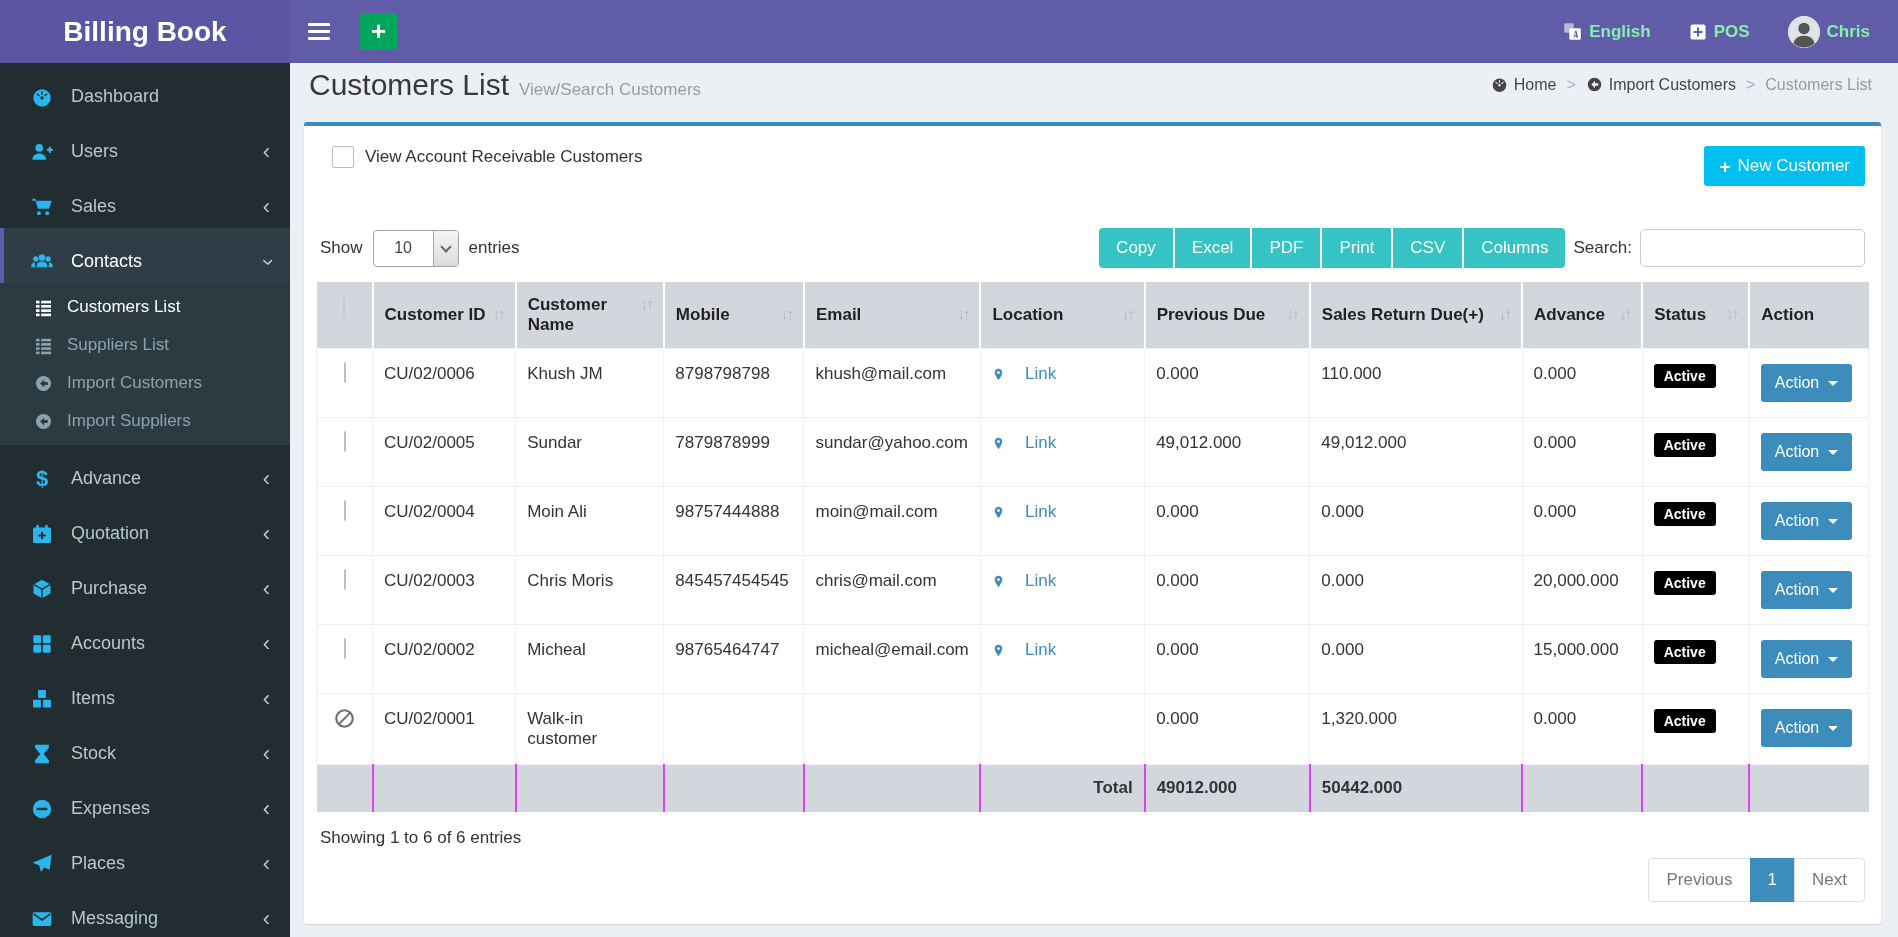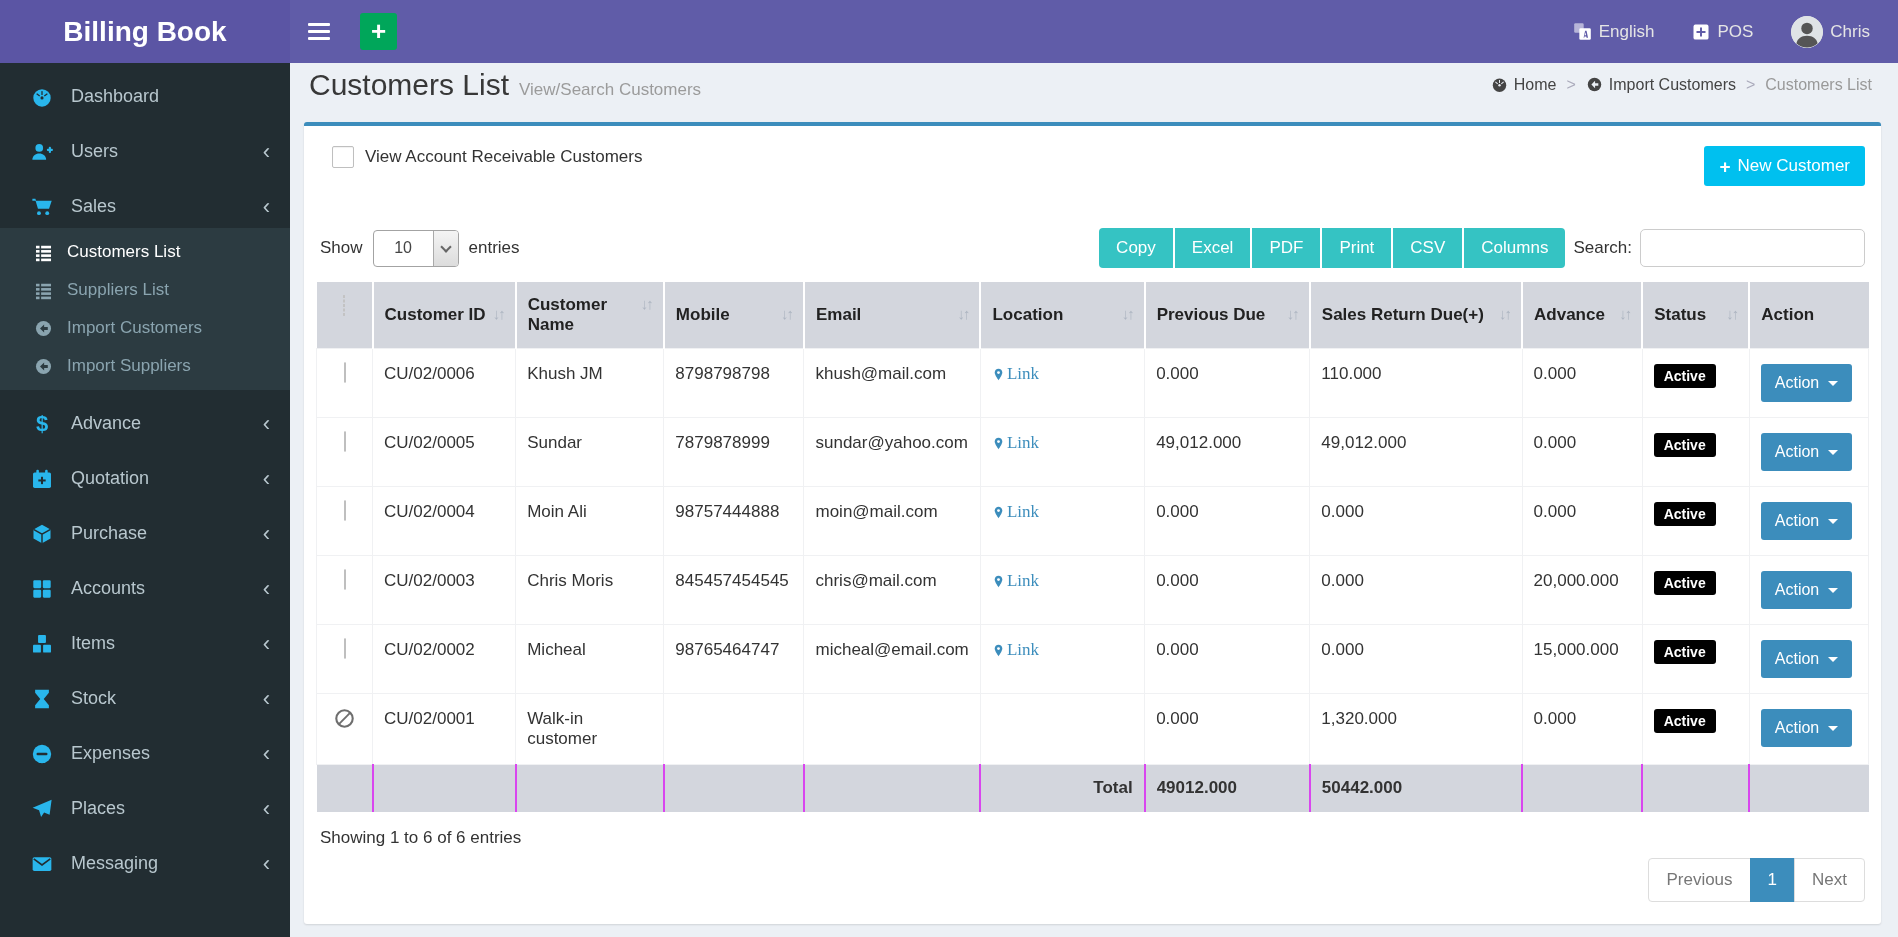--- a/index.html
+++ b/index.html
@@ -9,21 +9,21 @@
   
   .topbar { display:flex; height:63px; }
   .logo { width:290px; background:#5b55a4; color:#fff; font-size:28px; font-weight:bold;
     display:flex; align-items:center; justify-content:center; }
   .navbar { flex:1; background:#605ca8; display:flex; align-items:center; }
   .hamburger { width:58px; height:63px; display:flex; align-items:center; justify-content:center; cursor:pointer; }
   .hamburger .bars { display:flex; flex-direction:column; gap:4px; }
   .hamburger .bars i { display:block; width:22px; height:3px; background:#fff; border-radius:1px; }
   .quick-add { width:37px; height:37px; background:#00a65a; border-radius:3px; color:#fff;
     display:flex; align-items:center; justify-content:center; font-size:26px; font-weight:bold; margin-left:12px; cursor:pointer; }
-  .nav-right { margin-left:auto; display:flex; align-items:center; gap:38px; padding-right:28px; color:#e5e5e5; font-size:17px; }
+  .nav-right { margin-left:auto; display:flex; align-items:center; gap:38px; padding-right:28px; color:#86efac; font-size:17px;font-weight:bold; }
   .nav-item { display:flex; align-items:center; gap:7px; cursor:pointer; }
   .nav-item svg { display:block; }
   .avatar { width:32px; height:32px; border-radius:50%; overflow:hidden; background:#dfe3e6; }
 
   
   .sidebar { position:absolute; top:63px; left:0; bottom:0; width:290px; background:#222d32; }
   .menu-item { height:55px; display:flex; align-items:center; padding:12px 20px 0 28px;
     color:#b8c7ce; font-size:18px; cursor:pointer; }
   .menu-item .micon { width:28px; margin-right:15px; color:#29b6ec; display:flex; justify-content:center; align-items:center; }
   .menu-item .micon svg { width:22px; height:22px; }
@@ -79,21 +79,21 @@
   table { width:100%; border-collapse:collapse; margin-top:14px; }
   thead th { background:#d3d6dd; text-align:left; font-size:17px; color:#222; padding:13px 11px;
     border-right:2px solid #fff; cursor:pointer; }
   thead th:last-child { border-right:none; }
   .sort { float:right; color:#aeb6c2; font-size:15px; letter-spacing:-2px; font-weight:normal; }
   tbody td { border:1px solid #f0f1f3; font-size:17px; color:#333; padding:15px 11px; height:63px; vertical-align:top; }
   td.cb-cell, th.cb-cell { width:56px; text-align:center; vertical-align:top; padding-top:14px; }
   .cb-dashed { width:22px; height:22px; border:1px dashed #c3c3c3; border-radius:2px; margin:0 auto; }
   td.cb-cell .checkbox { margin:0 auto; }
   .ban { color:#6e6e6e; width:21px; height:21px; margin:0 auto; display:block; }
-  .loc-link { display:inline-flex; align-items:center; gap:2px; color:#3c8dbc; cursor:pointer;font-family:Liberation Serif, serif; }
+  .loc-link { display:inline-flex; align-items:center; gap:20px; color:#3c8dbc; cursor:pointer; }
   .loc-link svg { width:13px; height:17px; }
   .badge-active { display:inline-block; background:#000000; color:#fff; font-size:14px; font-weight:bold;
     padding:4px 10px; border-radius:3px; }
   .btn-action { display:inline-flex; align-items:center; gap:9px; background:#3c8dbc; color:#fff;
     font-size:16px; padding:10px 14px; border:none; border-radius:3px; cursor:pointer; }
   .caret { width:0; height:0; border-left:5px solid transparent; border-right:5px solid transparent; border-top:5px solid #fff; }
   tfoot td { background:#d3d6dd; border-right:2px solid #d946ef; font-size:17px; font-weight:bold; padding:13px 11px; height:47px; }
   tfoot td:last-child { border-right:none; }
   tfoot td.total-cell { text-align:right; }
 
@@ -189,20 +189,33 @@
       <svg viewBox="0 0 24 24" fill="currentColor">
         <path d="M1.5 3h3.3l.7 2.2h17.1l-2.9 8.7H7.6L5 5.2H1.5z"></path>
         <circle cx="8.7" cy="18.7" r="2.1"></circle>
           <circle cx="17.7" cy="18.7" r="2.1"></circle>
         </svg>
     </span>
     <span>Sales</span>
     <span class="chev">‹</span>
   </div>
 
+  <div class="menu-item active">
+    <span class="micon">
+      <svg viewBox="0 0 24 24" fill="currentColor">
+        <circle cx="5.3" cy="8.6" r="2.9"></circle>
+          <circle cx="18.7" cy="8.6" r="2.9"></circle>
+          <circle cx="12" cy="7" r="3.5"></circle>
+        <path d="M12 11.4c3.1 0 5.7 1.9 5.7 4.7v1.6H6.3v-1.6c0-2.8 2.6-4.7 5.7-4.7z"></path>
+        <path d="M4 12.4c-2.2.5-3.7 2-3.7 3.9v1.4h4.5zM20 12.4c2.2.5 3.7 2 3.7 3.9v1.4h-4.5z"></path>
+        </svg>
+    </span>
+    <span>Contacts</span>
+    <span class="chev down">‹</span>
+  </div>
 
   <div class="submenu">
     <div class="submenu-item active">
       <span class="sicon">
         <svg viewBox="0 0 24 24" fill="currentColor">
             <g>
           <rect x="2.5" y="3.5" width="4.5" height="3.3"></rect>
               <rect x="9" y="3.5" width="12.5" height="3.3"></rect>
           <rect x="2.5" y="8.9" width="4.5" height="3.3"></rect>
               <rect x="9" y="8.9" width="12.5" height="3.3"></rect>

